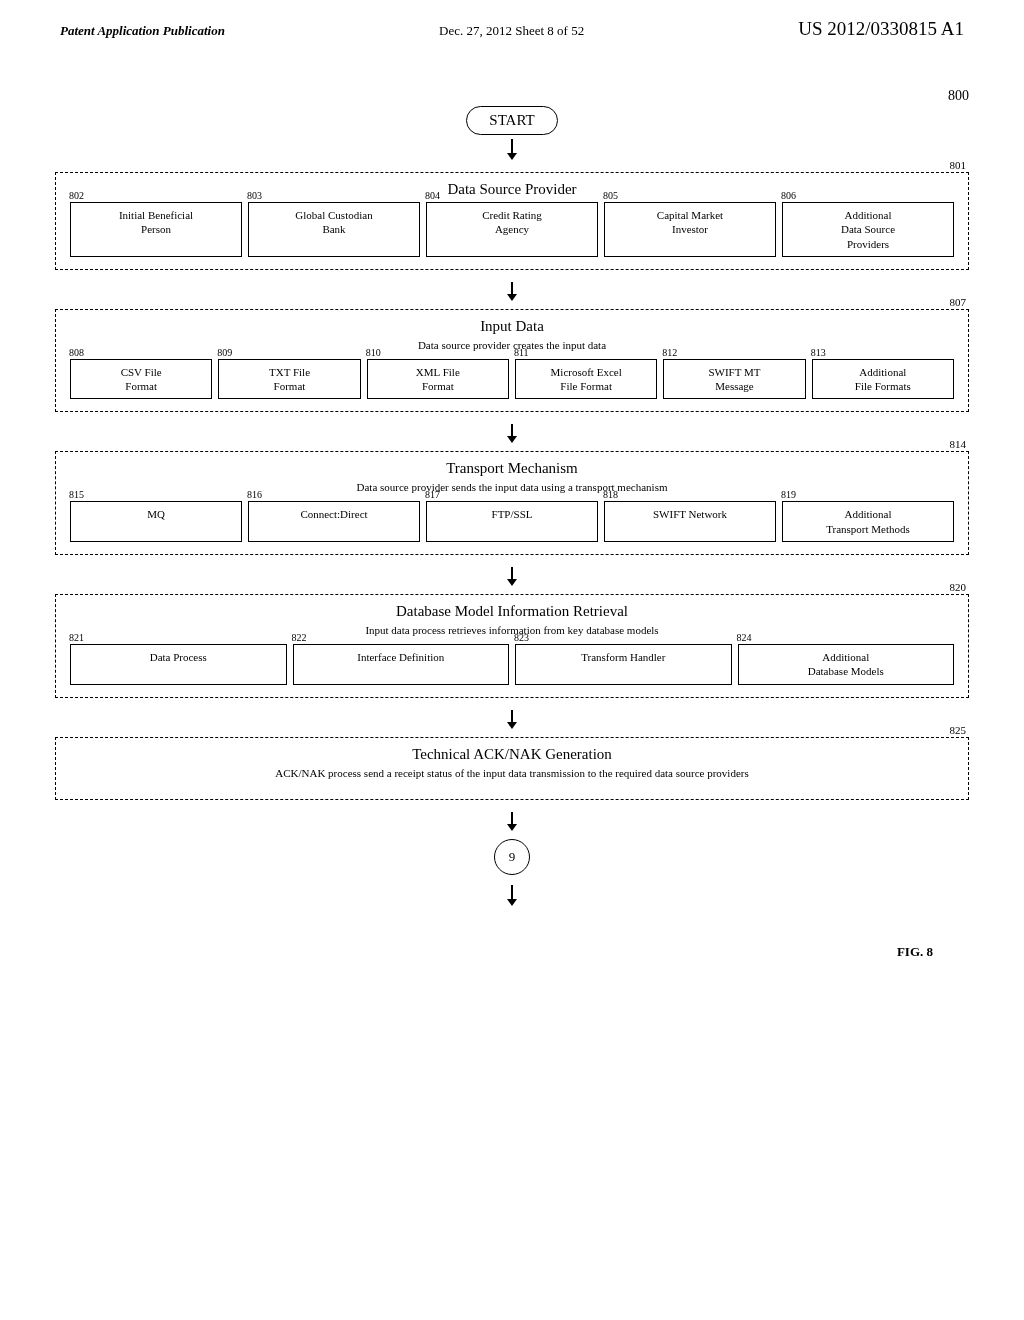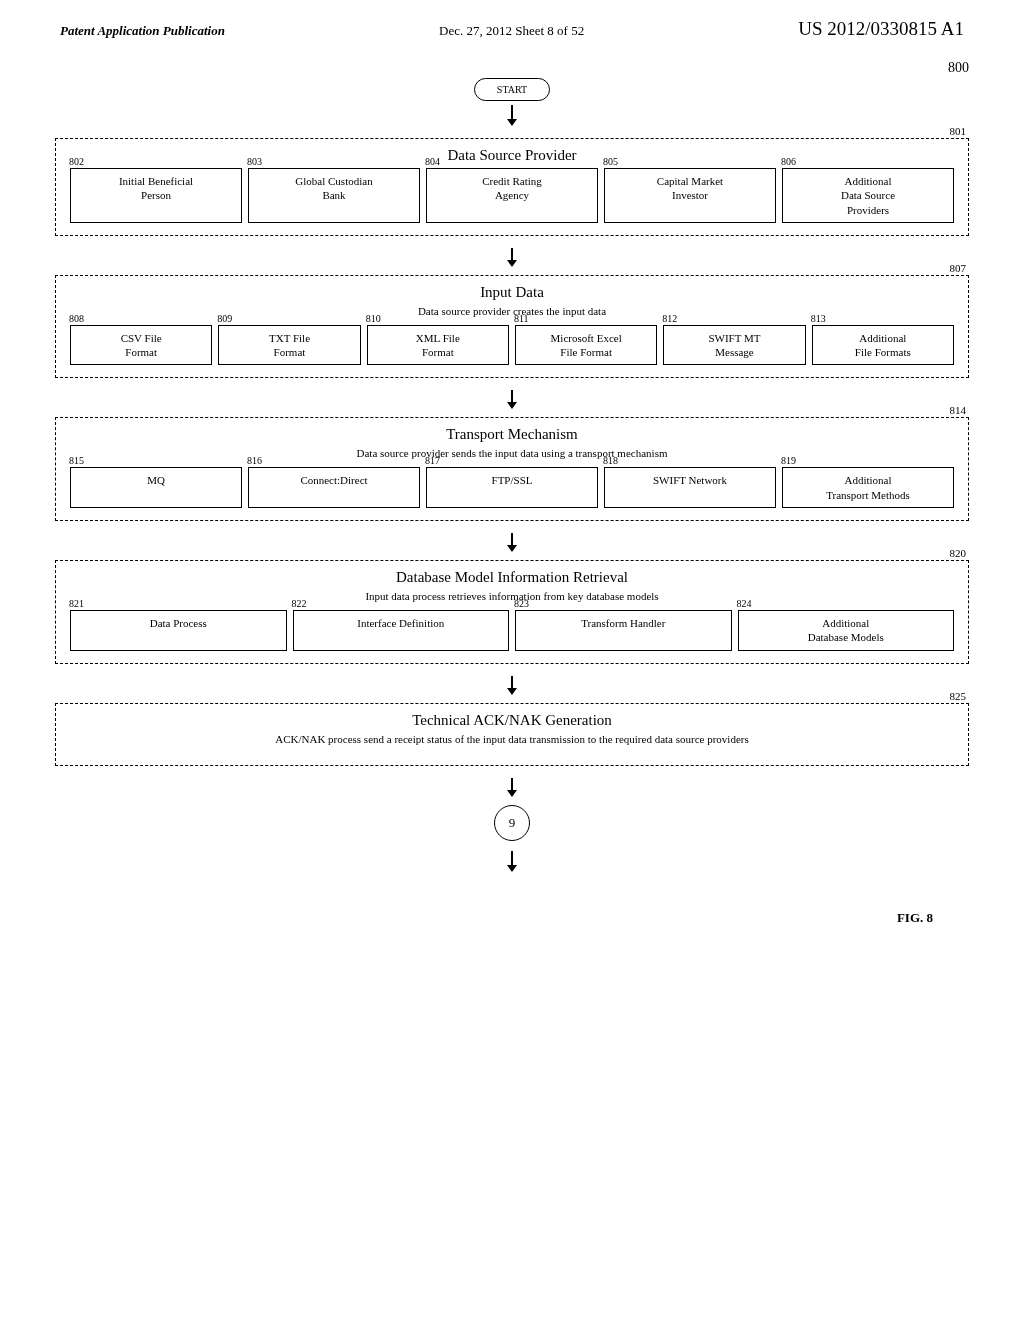--- a/index.html
+++ b/index.html
@@ -29,21 +29,21 @@
       padding: 10px 55px 20px 55px;
       position: relative;
     }
 
     
     .start-oval {
       border: 1.5px solid #000;
       border-radius: 20px;
       padding: 5px 22px;
       display: inline-block;
-      font-size: 10px;
+      font-size: 15px;
       background: #fff;
     }
 
     
     .section-box {
       border: 1.5px dashed #000;
       margin-bottom: 12px;
       position: relative;
       padding: 8px 10px 12px 10px;
     }
@@ -149,21 +149,21 @@
 <body>
 
 <div class="page-header">
   <span class="left">Patent Application Publication</span>
   <span class="center">Dec. 27, 2012   Sheet 8 of 52</span>
   <span class="right">US 2012/0330815 A1</span>
 </div>
 
 <div class="diagram-area">
 
-  <div style="position:relative; margin-bottom:0;">
+  <div style="position:relative; margin-bottom:0;margin-top:28px;">
     <div style="text-align:right; font-size:13px; margin-bottom:2px;">
       <span style="font-size:14px;">800</span>
     </div>
 
     <div class="start-area">
       <div style="display:flex; flex-direction:column; align-items:center;">
         <div class="start-oval">
           <span>START</span>
         </div>
         <div class="connector-area">

